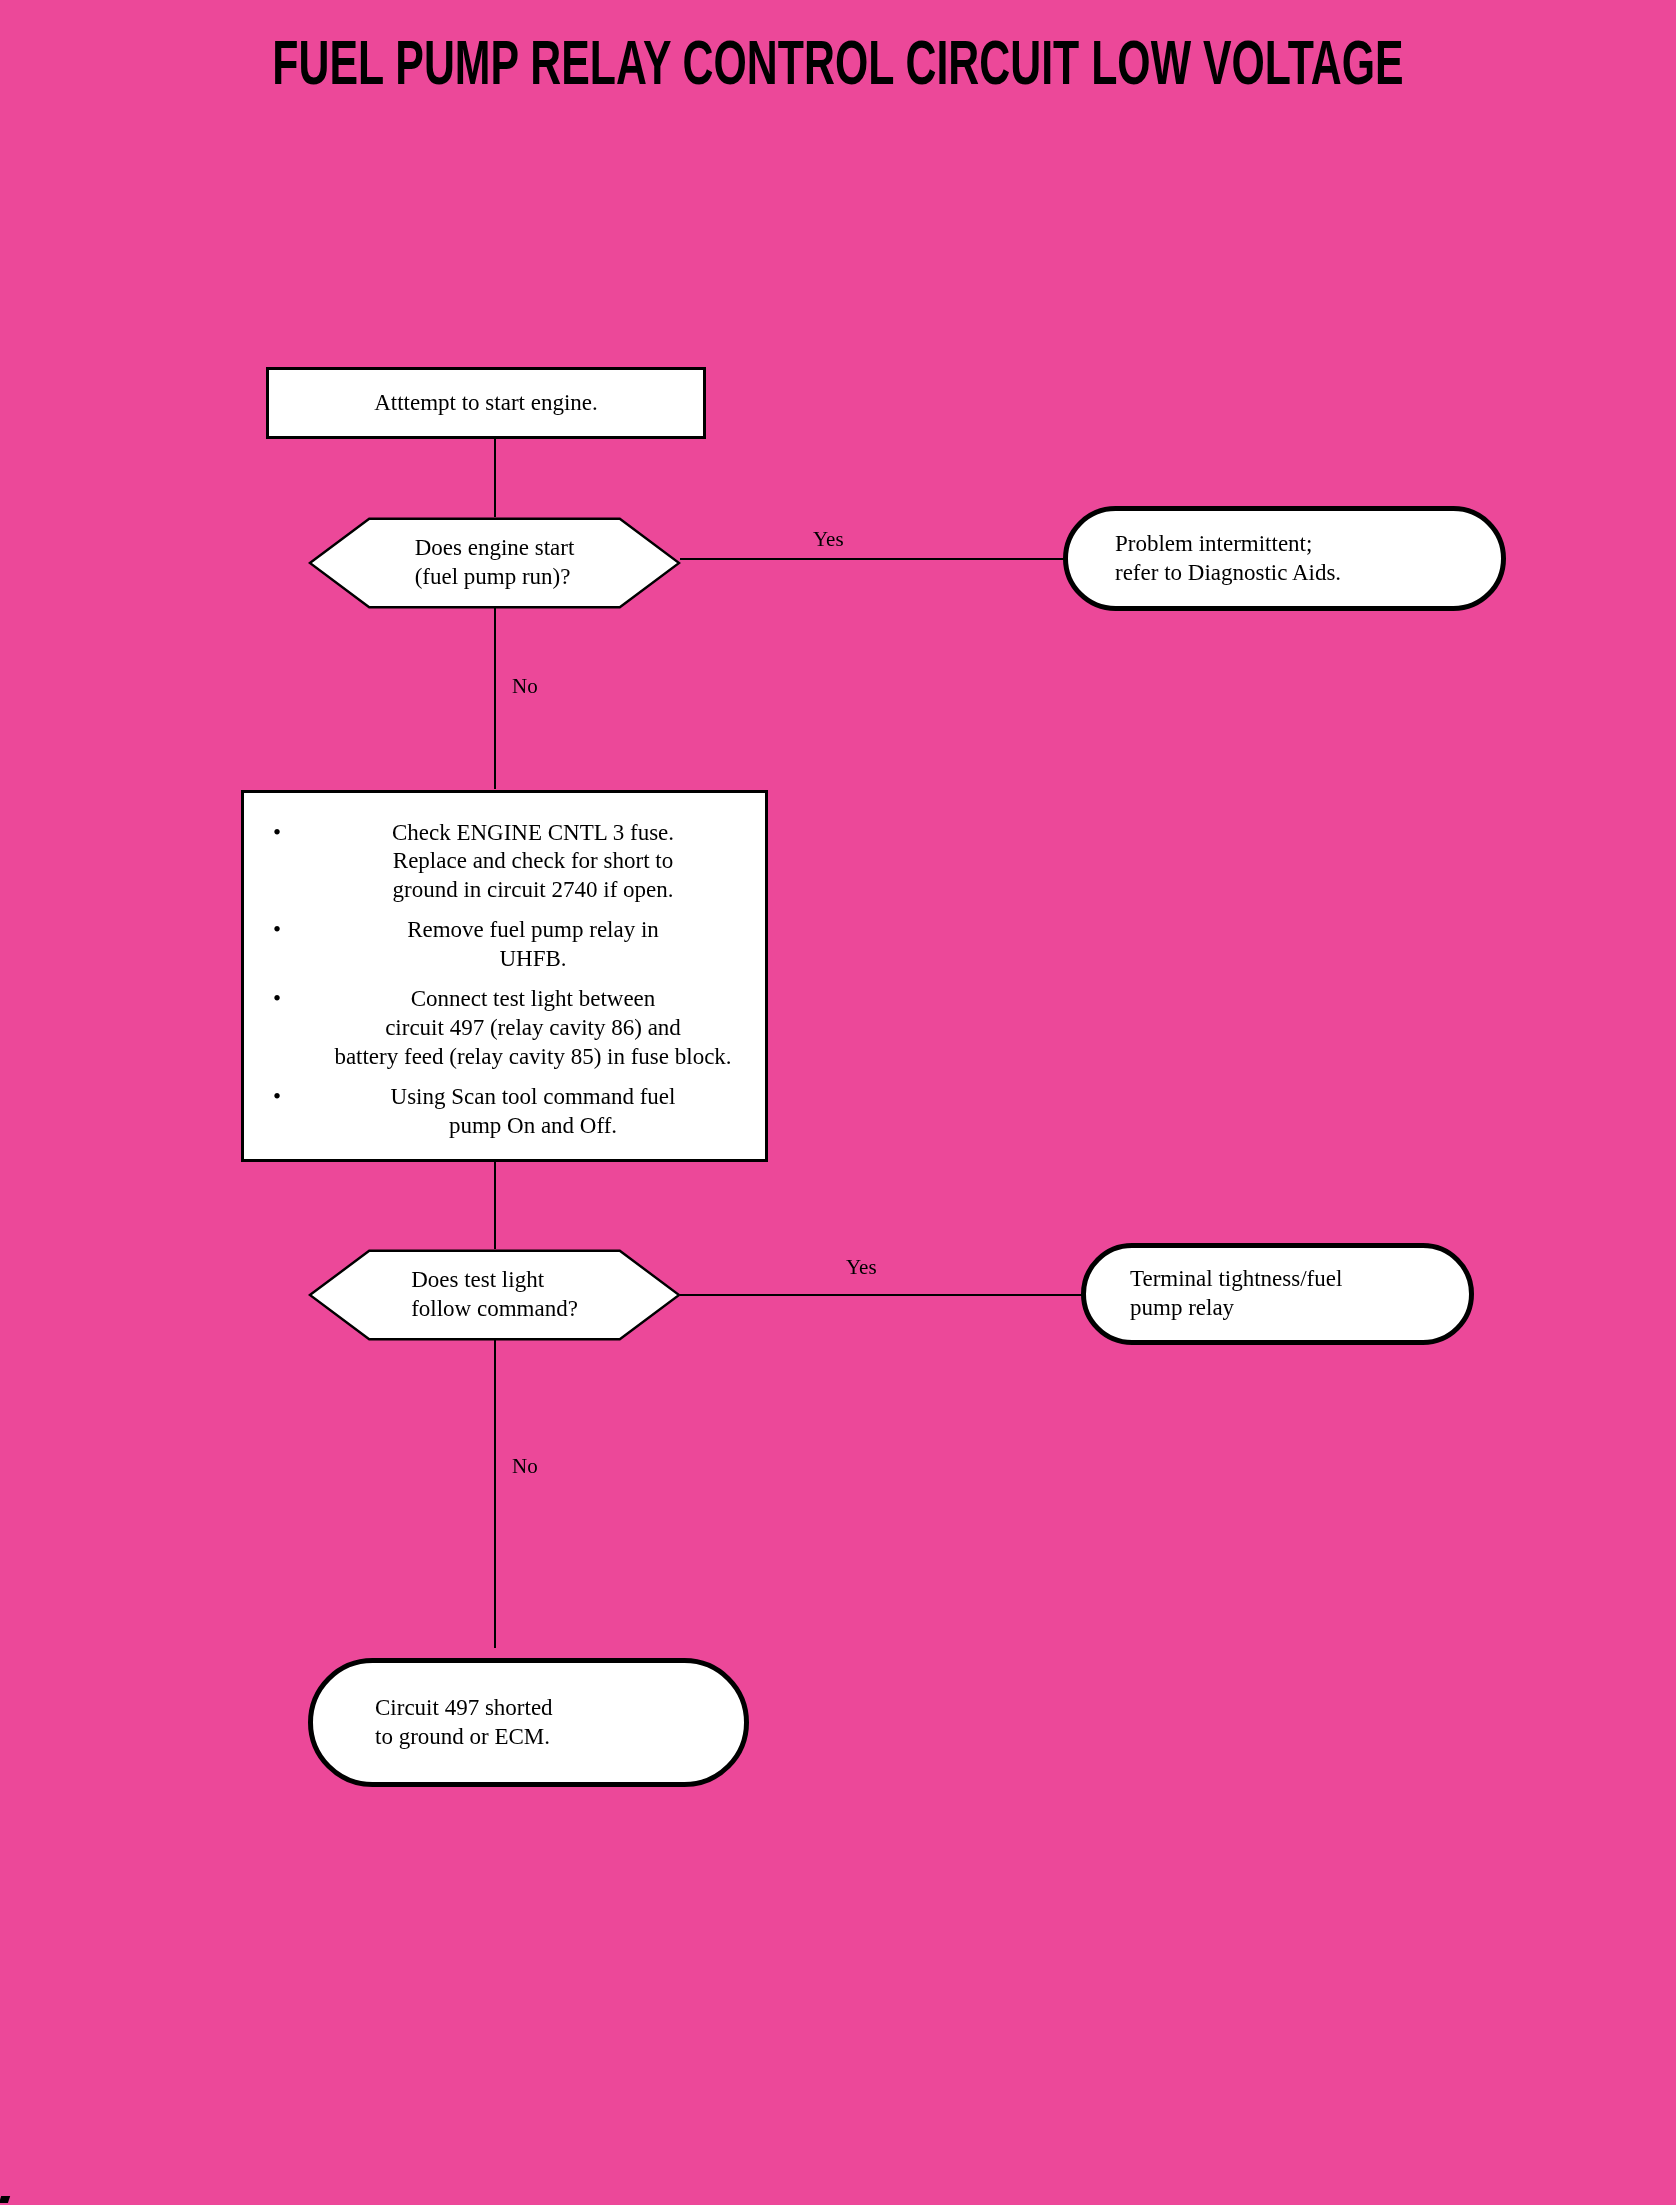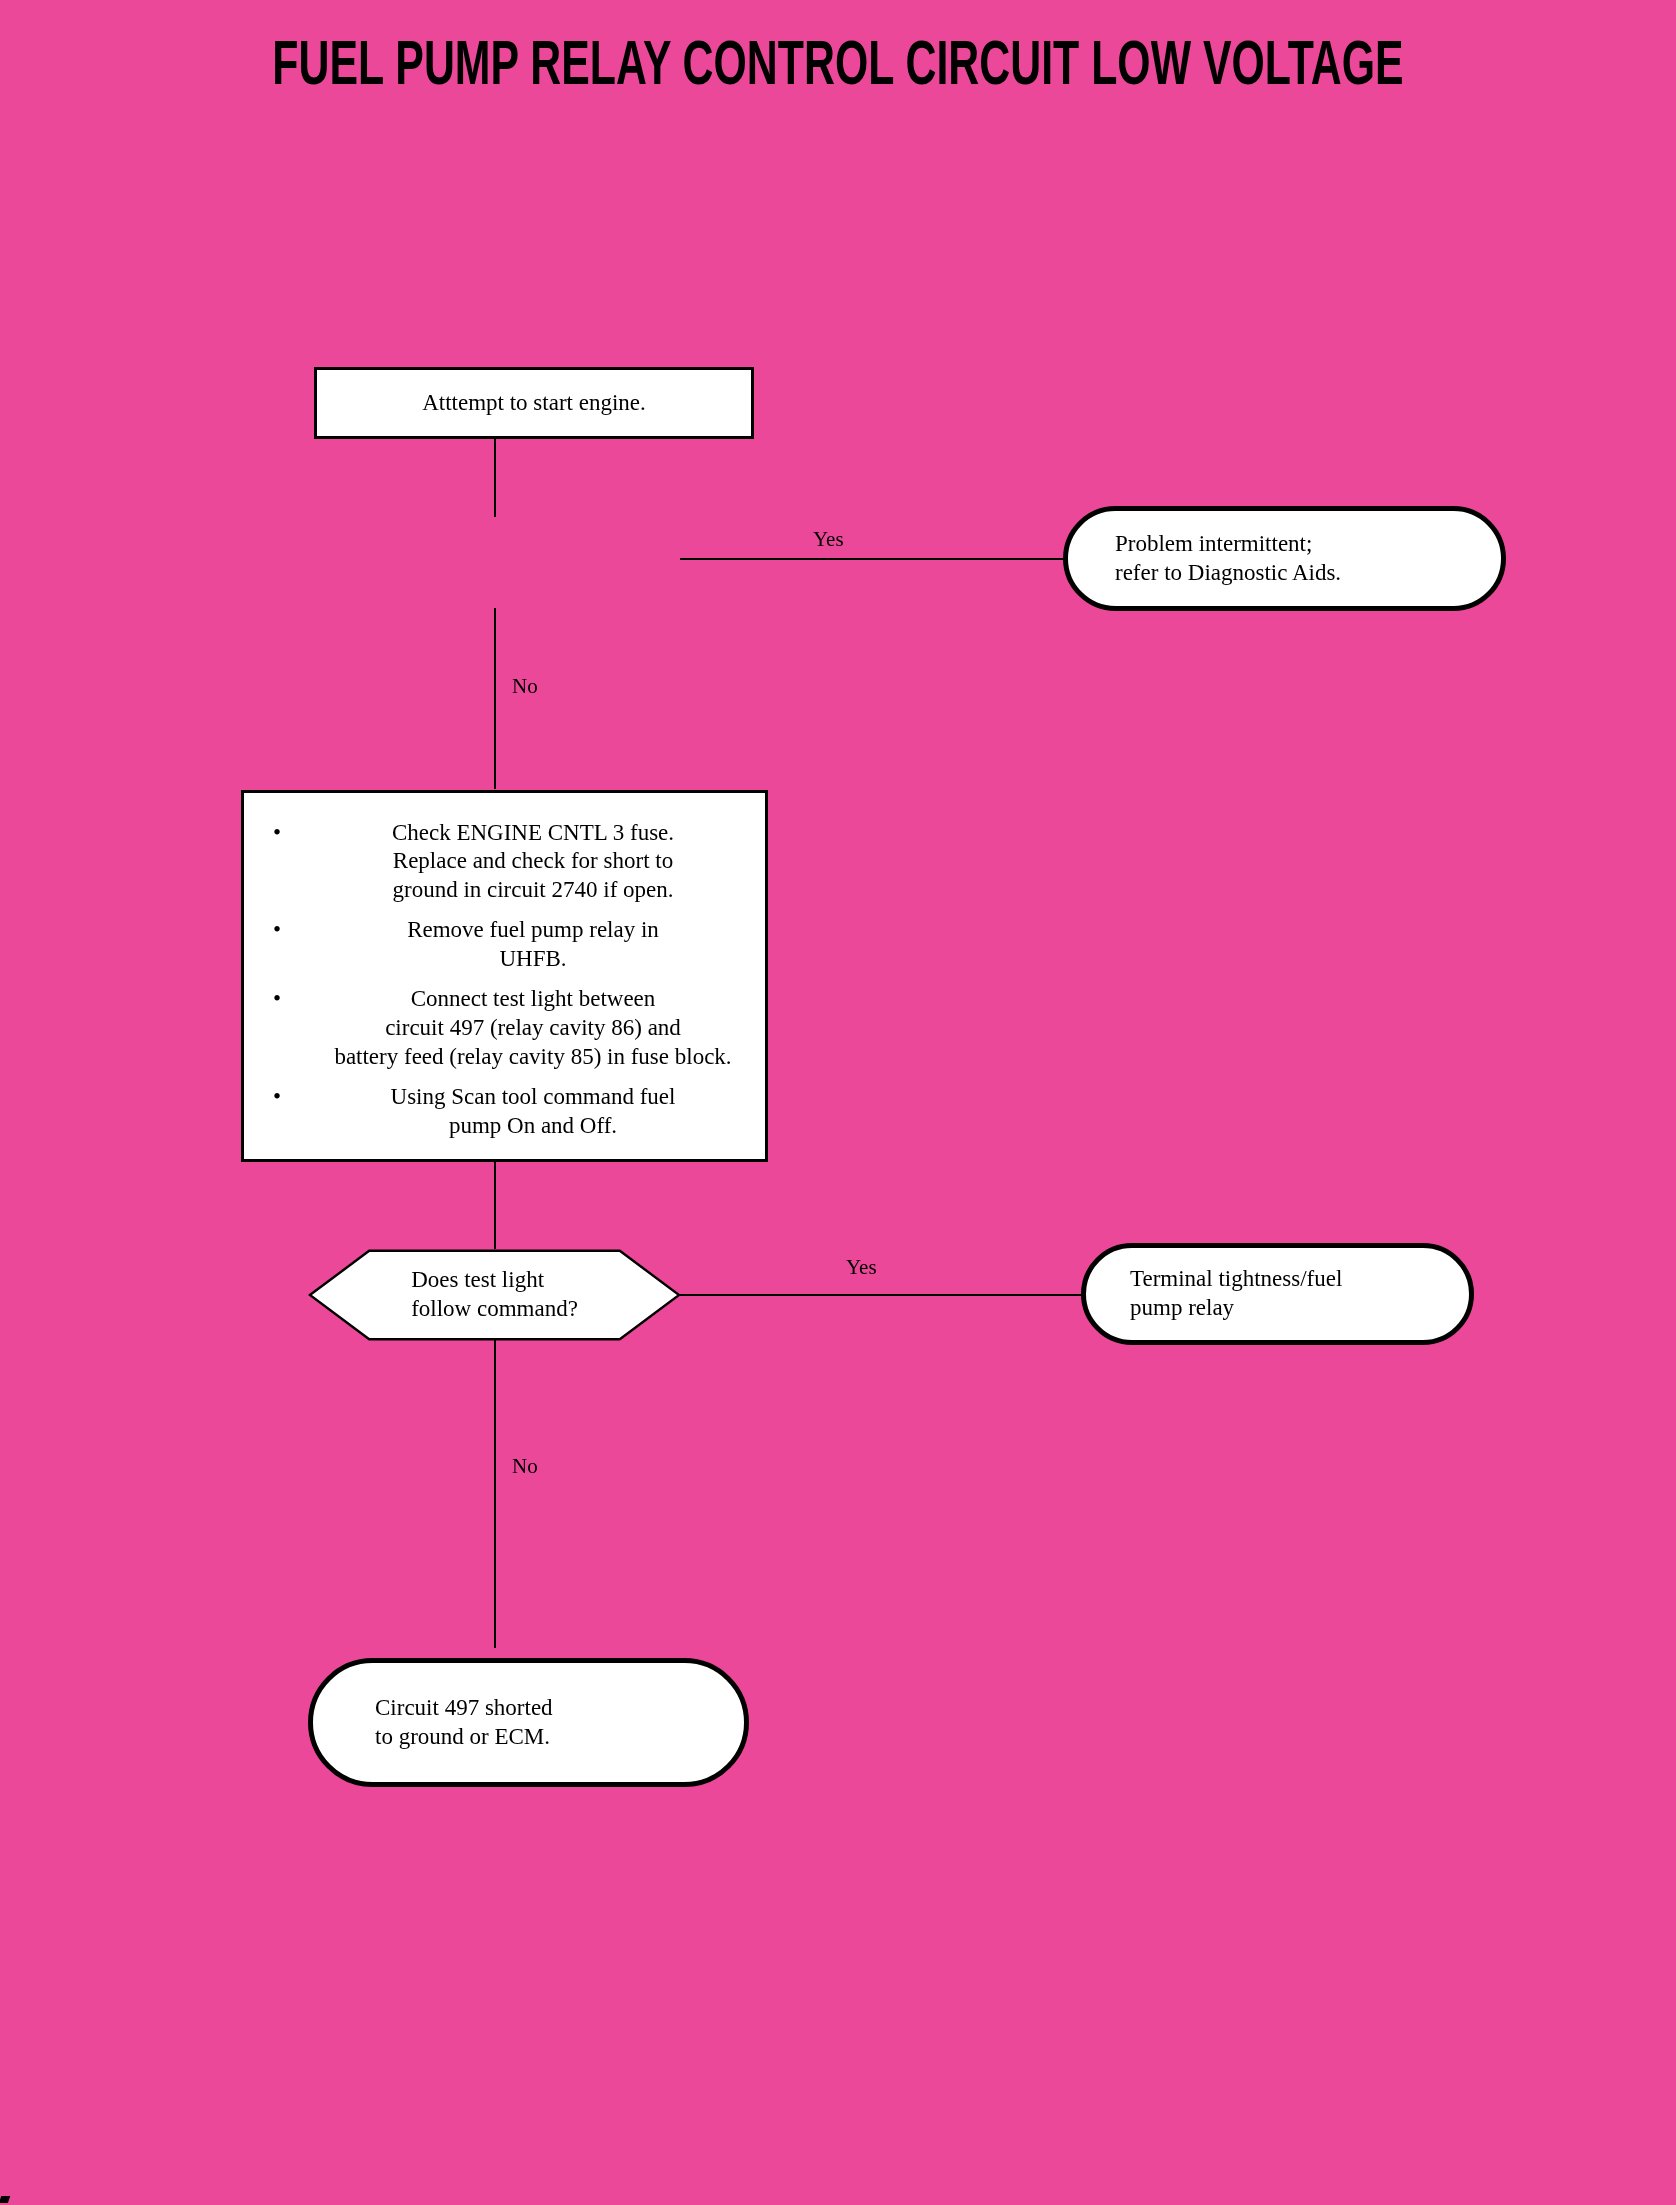--- a/index.html
+++ b/index.html
@@ -33,21 +33,20 @@
     white-space: pre-line;
   }
   .rect-box {
     position: absolute;
     border: 3px solid #000000;
     background: #ffffff;
     display: flex;
     align-items: center;
     justify-content: center;
     box-sizing: content-box;
-    margin-left: 48px;
   }
   .stadium {
     position: absolute;
     border: 5.5px solid #000000;
     background: #ffffff;
     display: flex;
     align-items: center;
     box-sizing: content-box;
   }
   .vline, .hline { position: absolute; background: #000000; }
@@ -99,20 +98,27 @@
 <div class="page">
 
   <div class="title">FUEL PUMP RELAY CONTROL CIRCUIT LOW VOLTAGE</div>
 
   <div class="rect-box" style="left:266px; top:367px; width:434px; height:66px;">
     <div class="node-text">Atttempt to start engine.</div>
   </div>
 
   <div class="vline" style="left:494px; top:436px; height:81px;"></div>
 
+  <div class="hex-wrap" style="left:308px; top:517px; width:373px; height:92px;">
+    <svg width="373" height="92" viewBox="0 0 614 152">
+      <polygon points="2,76 100,3 514,3 612,76 514,149 100,149" fill="#ffffff" stroke="#000000" stroke-width="4"></polygon>
+    </svg>
+    <div class="hex-label node-text">Does engine start
+(fuel pump run)?</div>
+  </div>
 
   <div class="hline" style="left:680px; top:558px; width:384px;"></div>
   <div class="flow-label" style="left:813px; top:525px;">Yes</div>
 
   <div class="stadium" style="left:1063px; top:506px; width:386px; height:95px; border-radius:53px; padding-left:47px;">
     <div class="node-text">Problem intermittent;
 refer to Diagnostic Aids.</div>
   </div>
 
   <div class="vline" style="left:494px; top:608px; height:181px;"></div>

